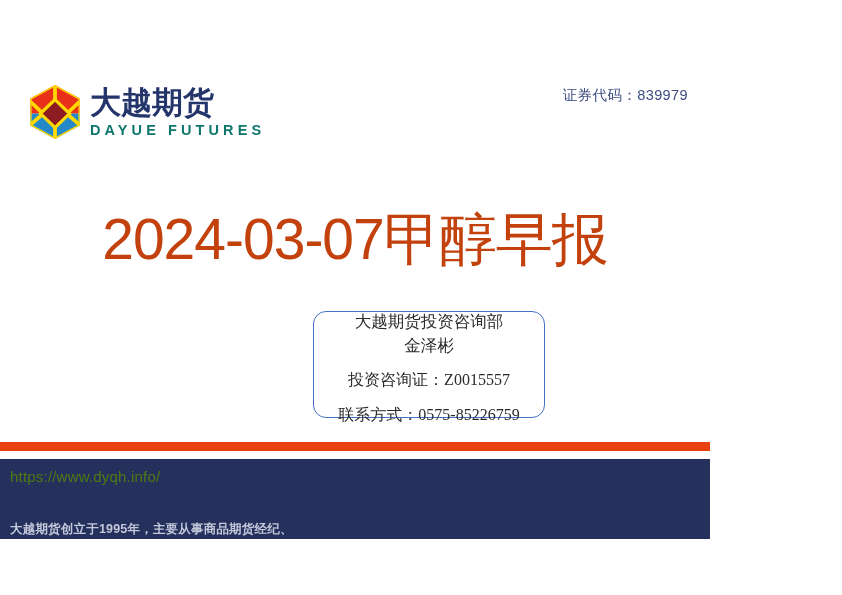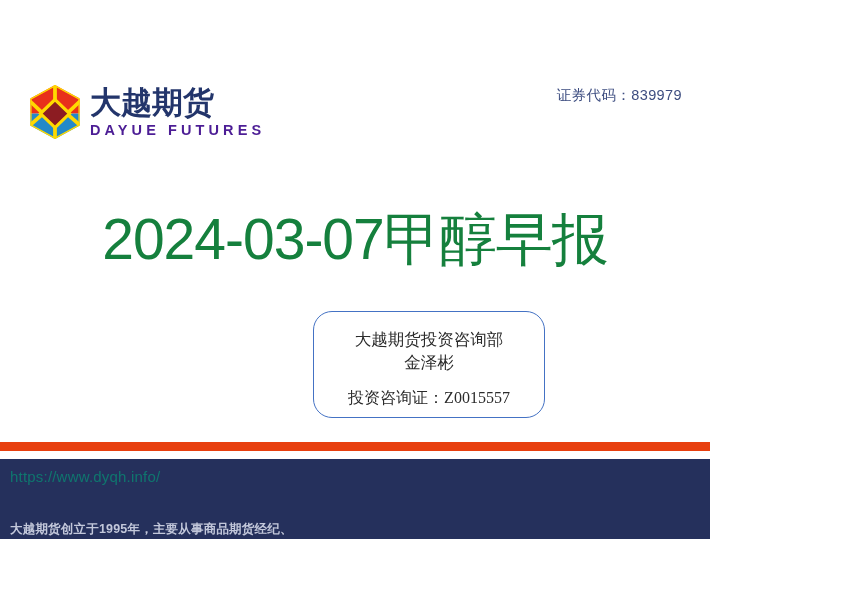--- a/index.html
+++ b/index.html
@@ -46,63 +46,63 @@
     line-height: 1.04;
     color: #23356b;
     letter-spacing: 0px;
     white-space: nowrap;
   }
   .logo-en {
     font-family: "Liberation Sans", sans-serif;
     font-size: 14.5px;
     font-weight: 700;
     line-height: 1.1;
-    color: #4c1d95;
+    color: #0f766e;
     letter-spacing: 4.1px;
     margin-top: 3px;
     white-space: nowrap;
   }
 
   .sec-code {
     position: absolute;
-    right: 28px;
+    right: 22px;
     top: 86px;
     font-family: "Liberation Sans", sans-serif;
     font-size: 14.5px;
     color: #3d4d80;
     letter-spacing: 0.4px;
     white-space: nowrap;
   }
 
   
   .main-title {
     position: absolute;
     left: 0;
     right: 0;
     top: 206px;
     text-align: center;
     font-family: "Liberation Sans", sans-serif;
     font-size: 57px;
     font-weight: 400;
-    color: #15803d;
+    color: #c2410c;
     letter-spacing: -1px;
     line-height: 1.18;
     white-space: nowrap;
   }
 
   
   .info-box {
     position: absolute;
     left: 313px;
     top: 311px;
     width: 232px;
     height: 107px;
     box-sizing: border-box;
     border: 1.6px solid #4472c4;
-    border-radius: 19px;
+    border-radius: 13px;
     background: transparent;
     display: flex;
     flex-direction: column;
     align-items: center;
     justify-content: center;
     padding-top: 8px;
   }
   .info-line {
     font-family: "Liberation Serif", serif;
     font-size: 16.5px;
@@ -122,21 +122,21 @@
     display: block;
   }
 
   
   .footer-url {
     position: absolute;
     left: 10px;
     top: 468px;
     font-family: "Liberation Sans", sans-serif;
     font-size: 15px;
-    color: #0f766e;
+    color: #4d7c0f;
     letter-spacing: 0.2px;
     white-space: nowrap;
     z-index: 4;
   }
   .footer-desc {
     position: absolute;
     left: 10px;
     top: 520px;
     font-family: "Liberation Sans", sans-serif;
     font-size: 12.5px;
@@ -188,20 +188,21 @@
   </div>
 
   <div class="sec-code">证券代码：839979</div>
 
   <div class="main-title">2024-03-07甲醇早报</div>
 
   <div class="info-box">
     <div class="info-line">大越期货投资咨询部</div>
     <div class="info-line">金泽彬</div>
     <div class="info-line sm">投资咨询证：Z0015557</div>
+    <div class="info-line sm">联系方式：0575-85226759</div>
   </div>
 
   <svg class="band-svg" viewBox="0 0 842 215" preserveAspectRatio="none">
 
     <path d="M0,79 L784,79 L842,-6 L842,159 L0,159 Z" fill="#25305c"></path>
 
     <path d="M0,72 L781,72 L842,-18 L842,-4 L786,78 L0,78 Z" fill="#ffffff"></path>
 
     <path d="M0,62 L779,62 L842,-30 L842,-16 L784,71 L0,71 Z" fill="#e8400f"></path>
   </svg>

